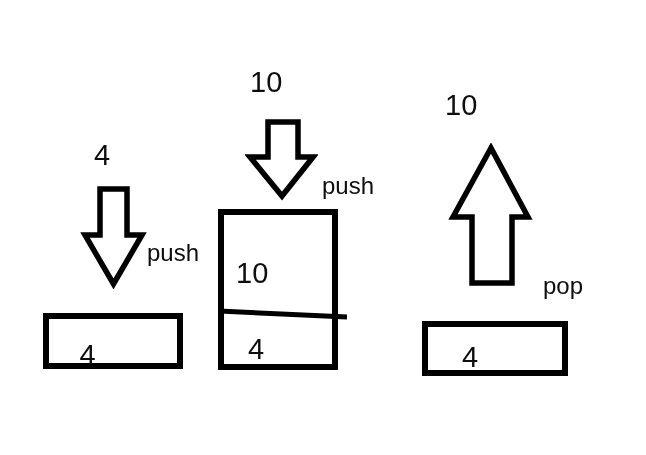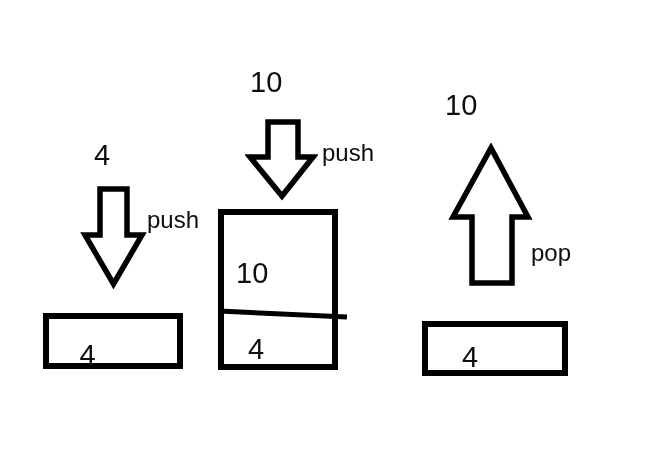--- a/index.html
+++ b/index.html
@@ -21,20 +21,21 @@
     font-size: 29px;
     line-height: 29px;
     text-align: center;
     color: #0e0e0e;
     letter-spacing: 0px;
   }
   .op {
     font-size: 24px;
     line-height: 25px;
     color: #0e0e0e;
+    margin-top: 33px;
   }
   .stack-box {
     box-sizing: border-box;
     border: 6px solid #000000;
     background: #ffffff;
   }
   svg.arrow, svg.divider { display: block; }
   svg.arrow polygon {
     fill: none;
     stroke: #000000;
@@ -81,19 +82,19 @@
   </svg>
 
   <div class="abs num" style="left:242px; top:335px; width:28px;">4</div>
 
   <div class="abs num" style="left:445px; top:91px; width:32px;">10</div>
 
   <svg class="arrow abs" style="left:448px; top:143px;" width="85" height="145" viewBox="0 0 85 145">
     <polygon points="43,5 80,74 64,74 64,140 24,140 24,74 5,74"></polygon>
   </svg>
 
-  <div class="abs op" style="left:531px; top:240px;">pop</div>
+  <div class="abs op" style="left:543px; top:240px;">pop</div>
 
   <div class="abs stack-box" style="left:422px; top:321px; width:146px; height:55px;"></div>
 
   <div class="abs num" style="left:456px; top:343px; width:28px;">4</div>
 
 </div>
 
 </body></html>

